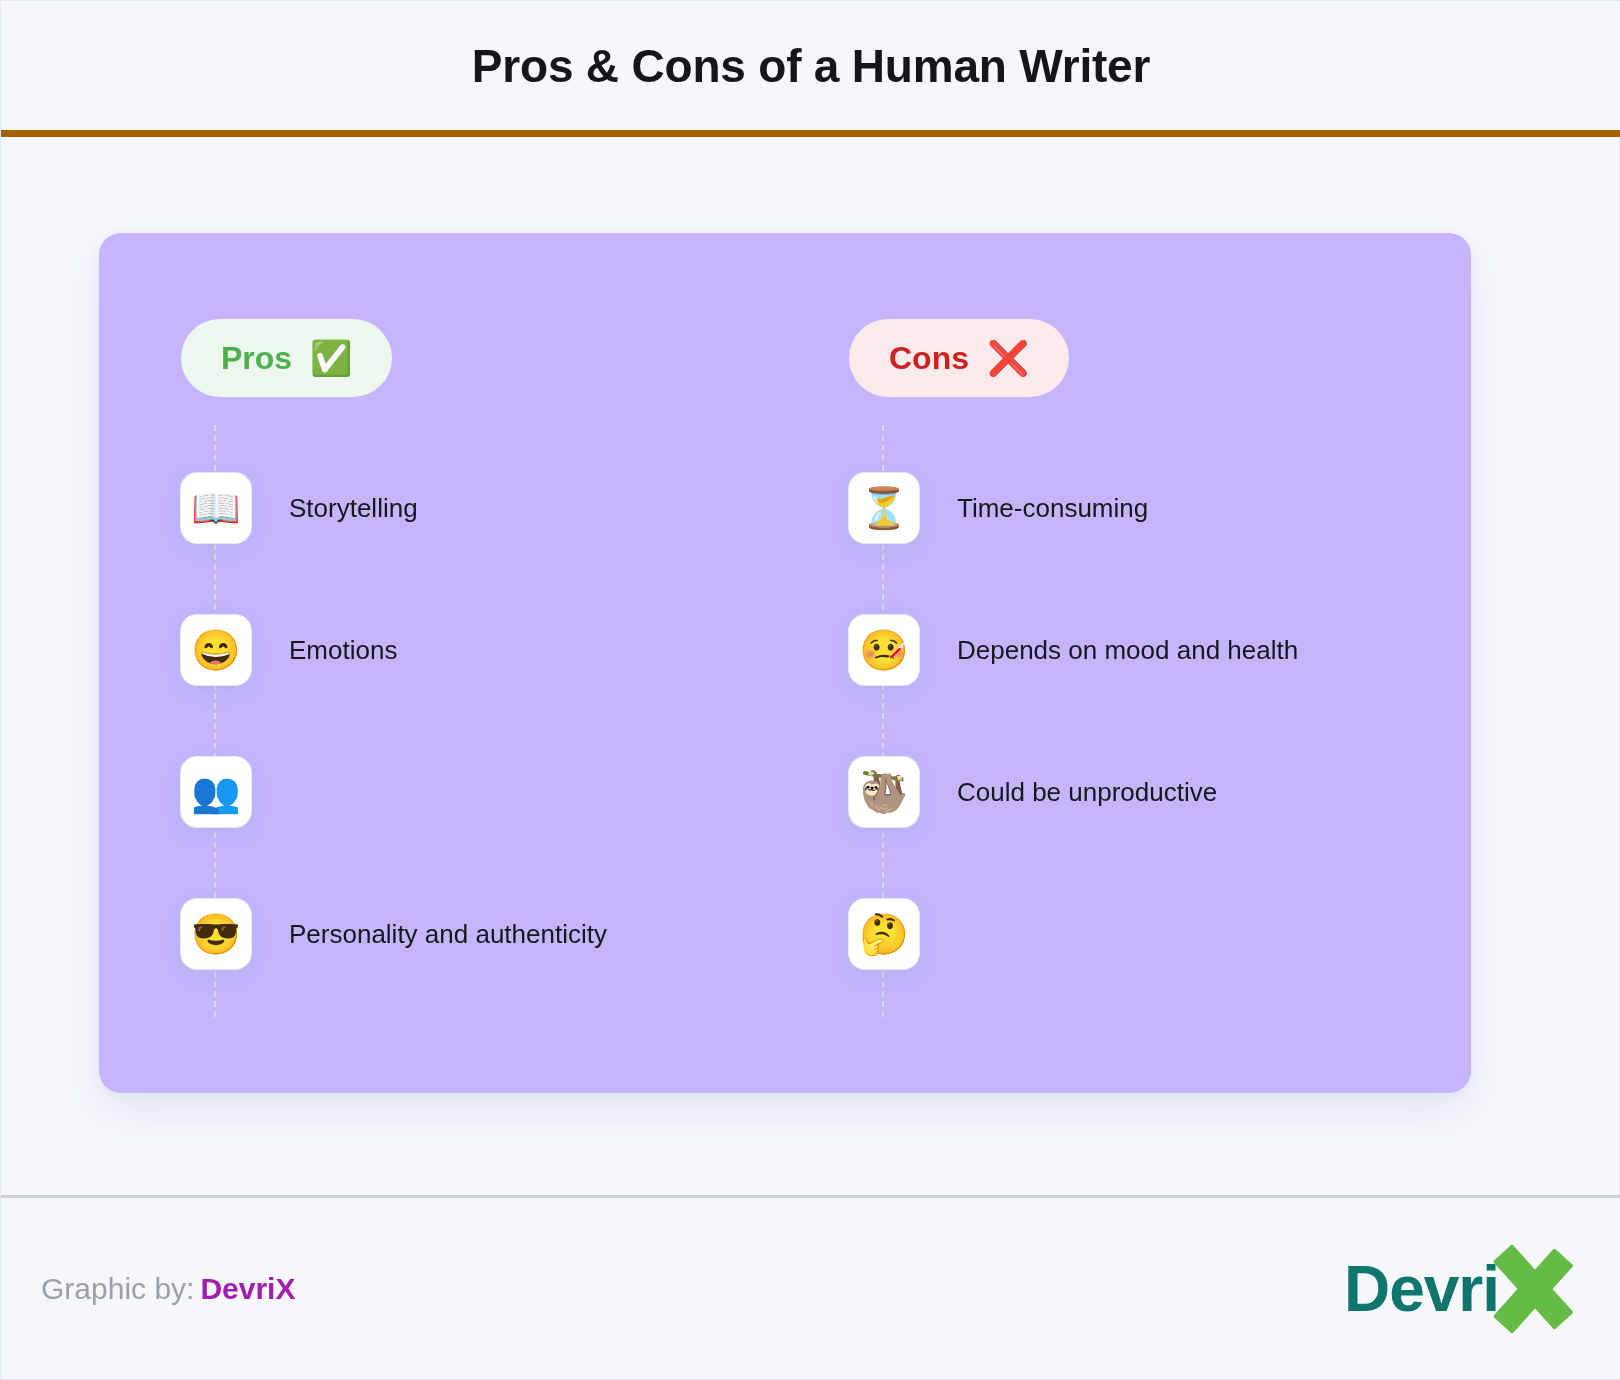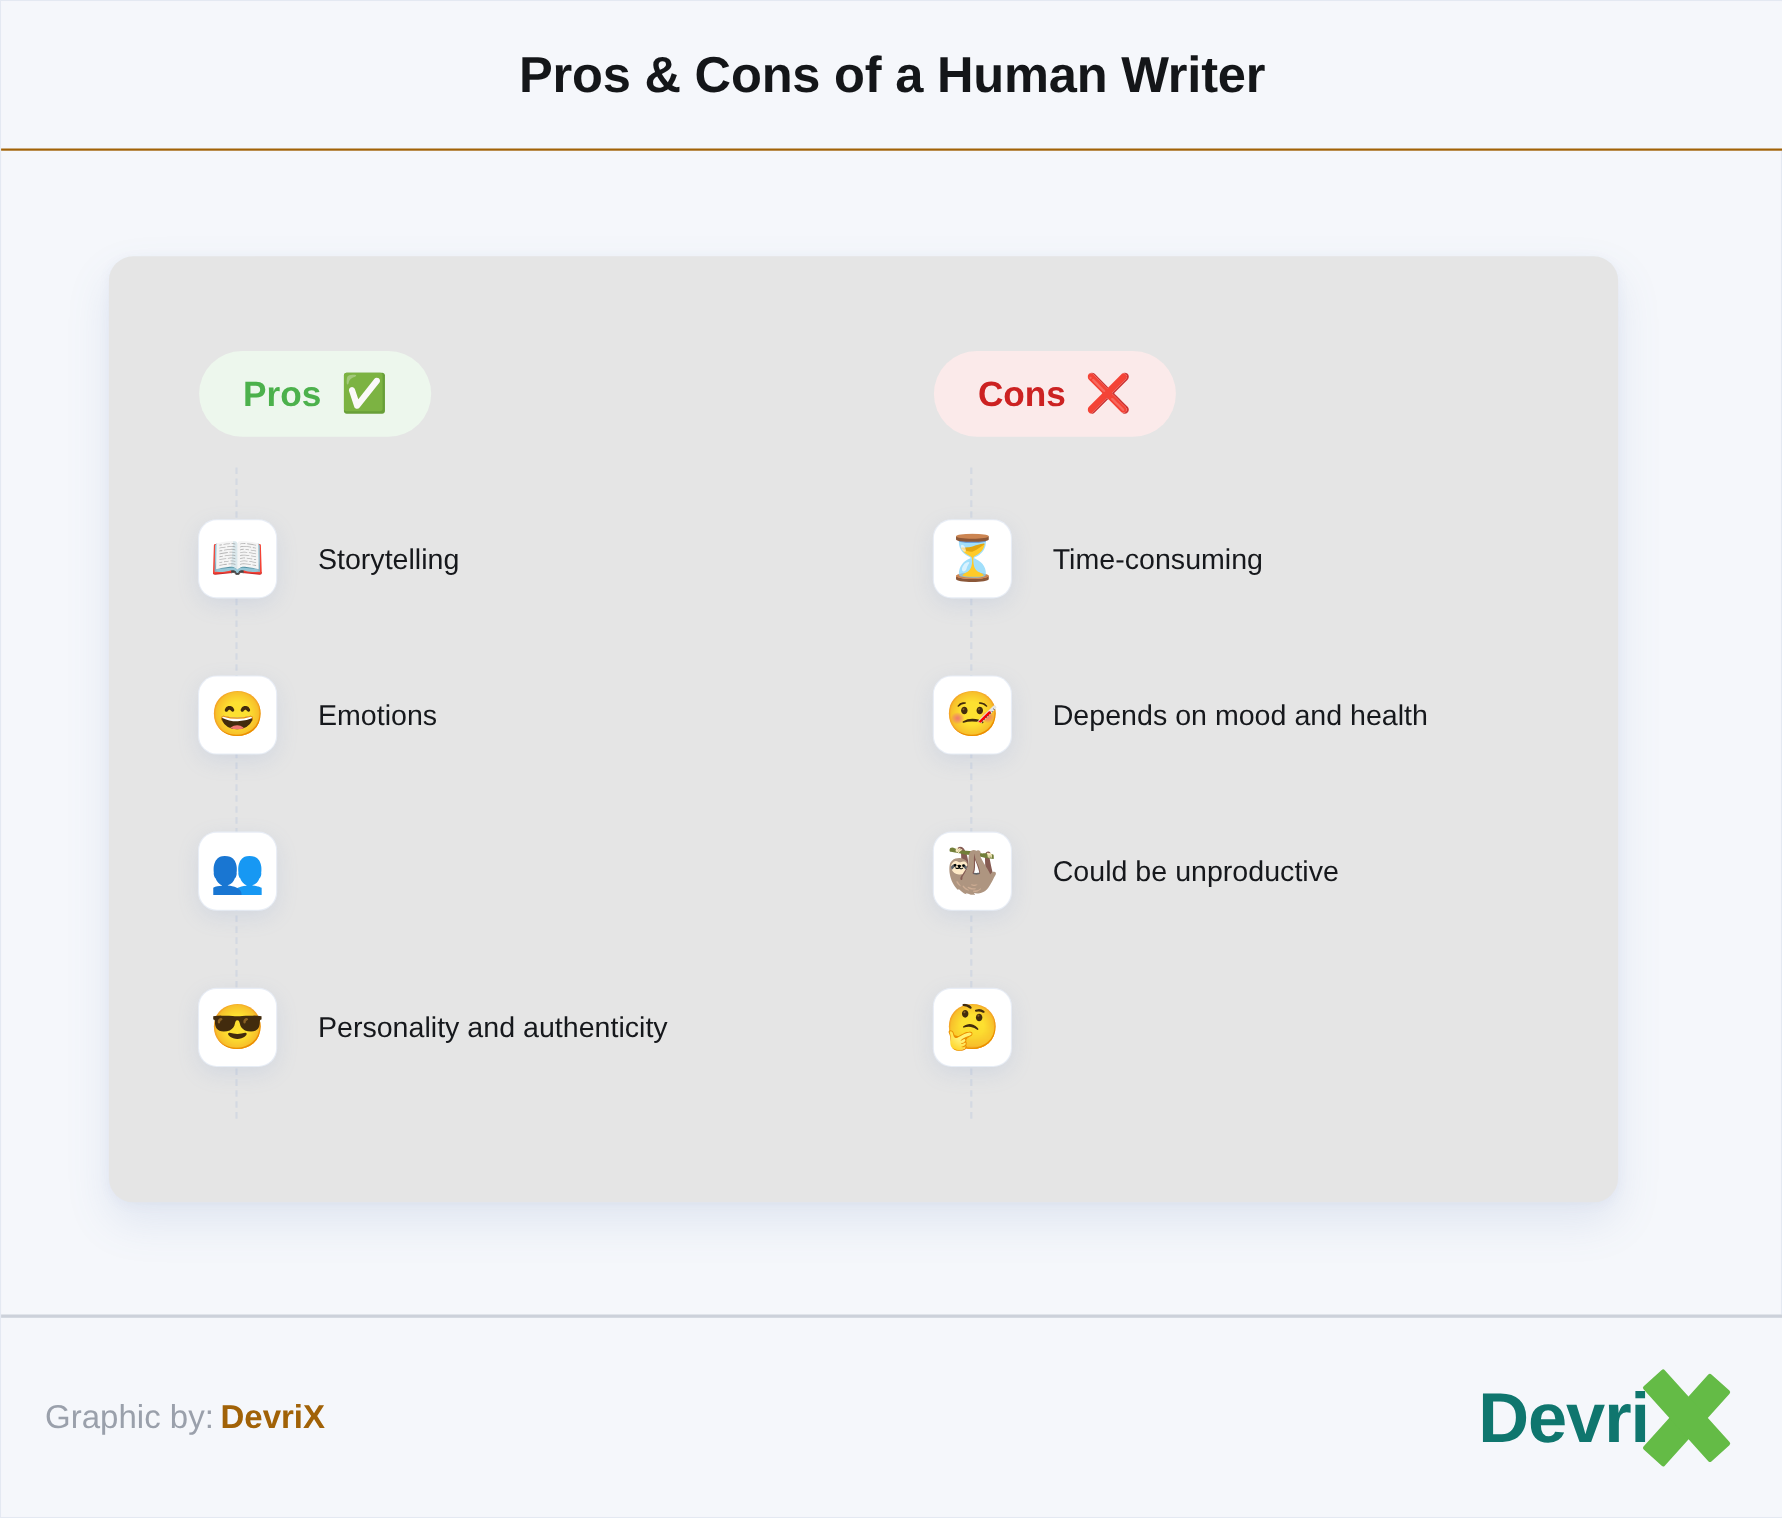--- a/index.html
+++ b/index.html
@@ -24,21 +24,21 @@
   }
 
   
   .header {
     position: absolute;
     left: 0;
     top: 0;
     width: 1620px;
     height: 136px;
     background: #f5f7fb;
-    border-bottom: 2px solid #a16207;
+    border-bottom: 7px solid #a16207;
     box-sizing: border-box;
     display: flex;
     align-items: center;
     justify-content: center;
   }
   .header-title {
     font-size: 46px;
     font-weight: bold;
     color: #141619;
     letter-spacing: -0.2px;
@@ -52,21 +52,21 @@
     top: 136px;
     width: 1620px;
     height: 1060px;
   }
   .card {
     position: absolute;
     left: 98px;
     top: 96px;
     width: 1372px;
     height: 860px;
-    background: #e5e5e5;
+    background: #c4b5fd;
     border-radius: 22px;
     box-shadow: 0 18px 40px rgba(96, 125, 180, 0.13),
                 0 2px 10px rgba(96, 125, 180, 0.06);
   }
 
   .columns {
     position: absolute;
     left: 0;
     top: 0;
     width: 1372px;
@@ -177,21 +177,21 @@
   }
   .credit {
     position: absolute;
     left: 40px;
     top: 50%;
     transform: translateY(-50%);
     font-size: 30px;
     white-space: nowrap;
   }
   .credit-label { color: #9aa0ab; }
-  .credit-name  { color: #a16207; font-weight: bold; margin-left: 6px; }
+  .credit-name  { color: #a21caf; font-weight: bold; margin-left: 6px; }
 
   .logo {
     position: absolute;
     right: 42px;
     top: 50%;
     transform: translateY(-50%);
     display: flex;
     align-items: center;
     height: 110px;
   }

